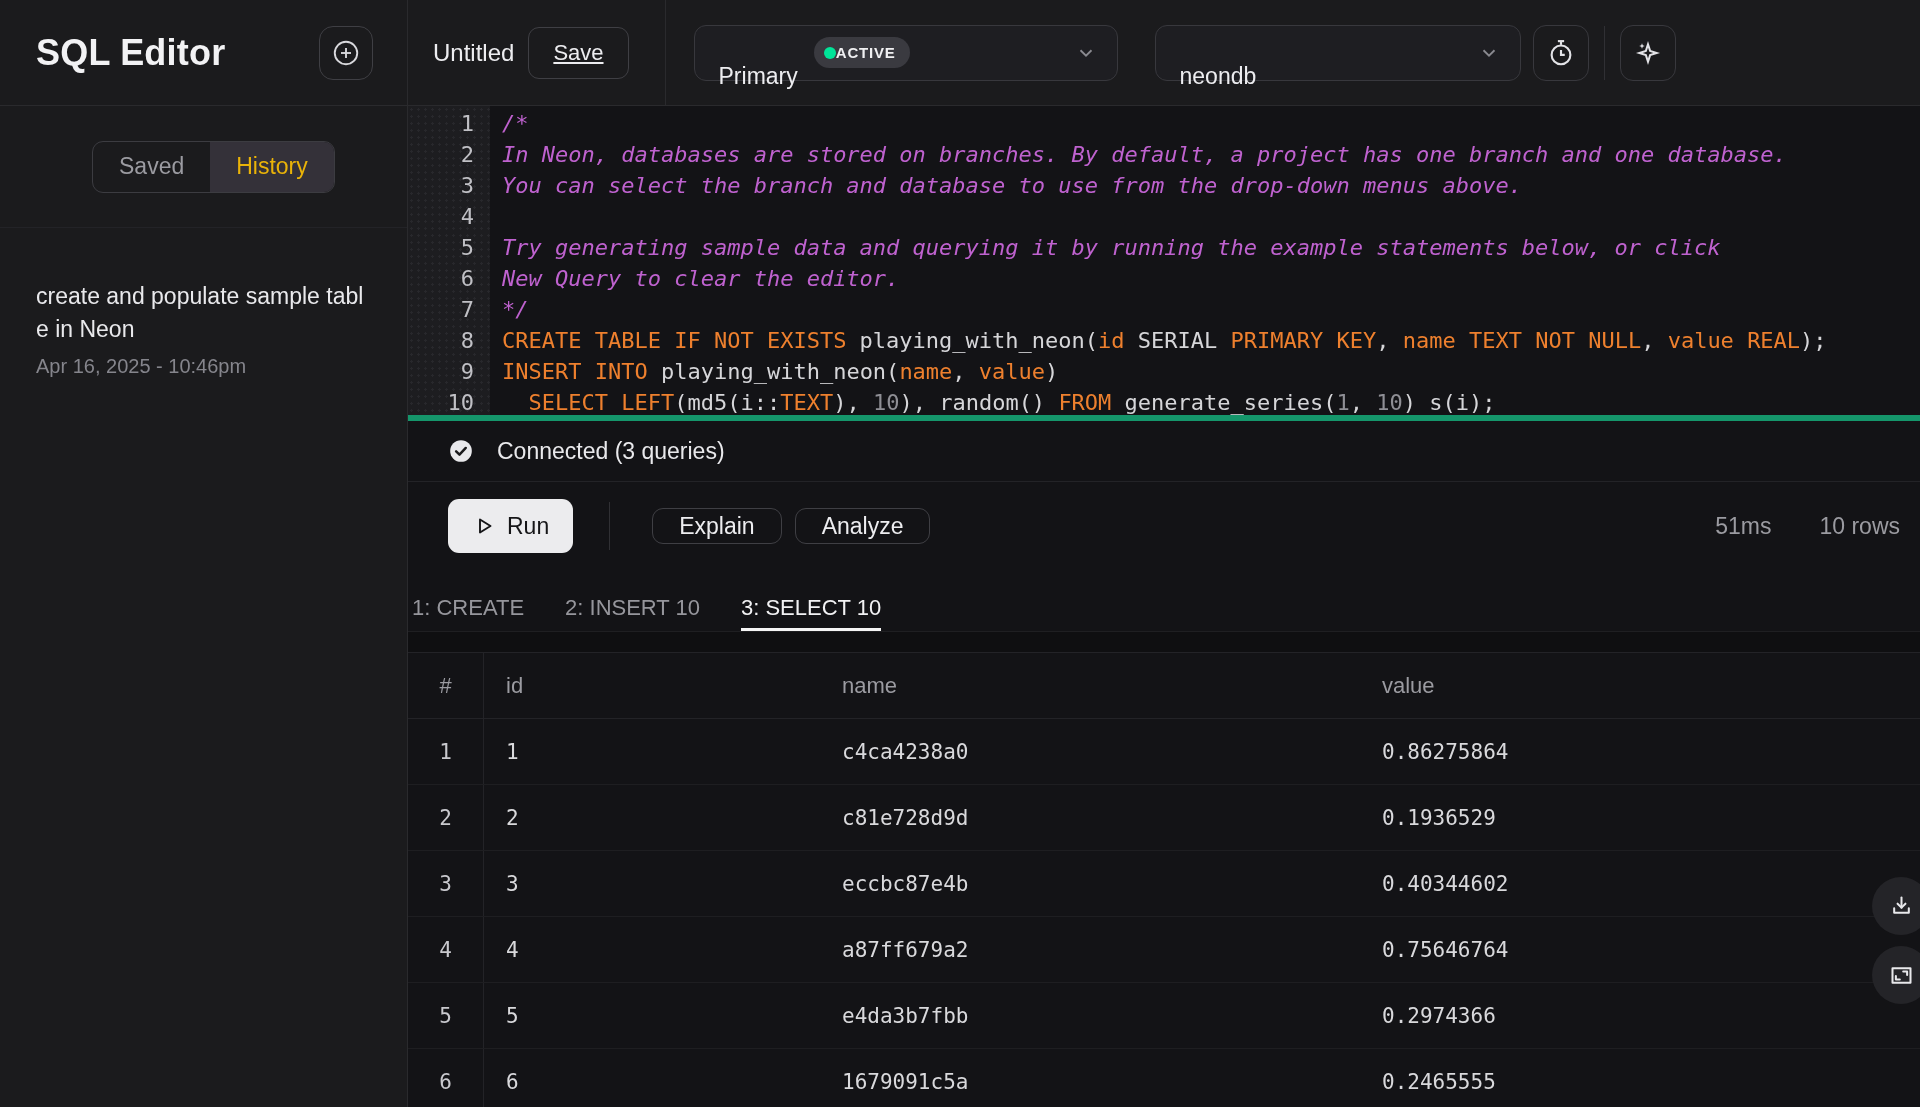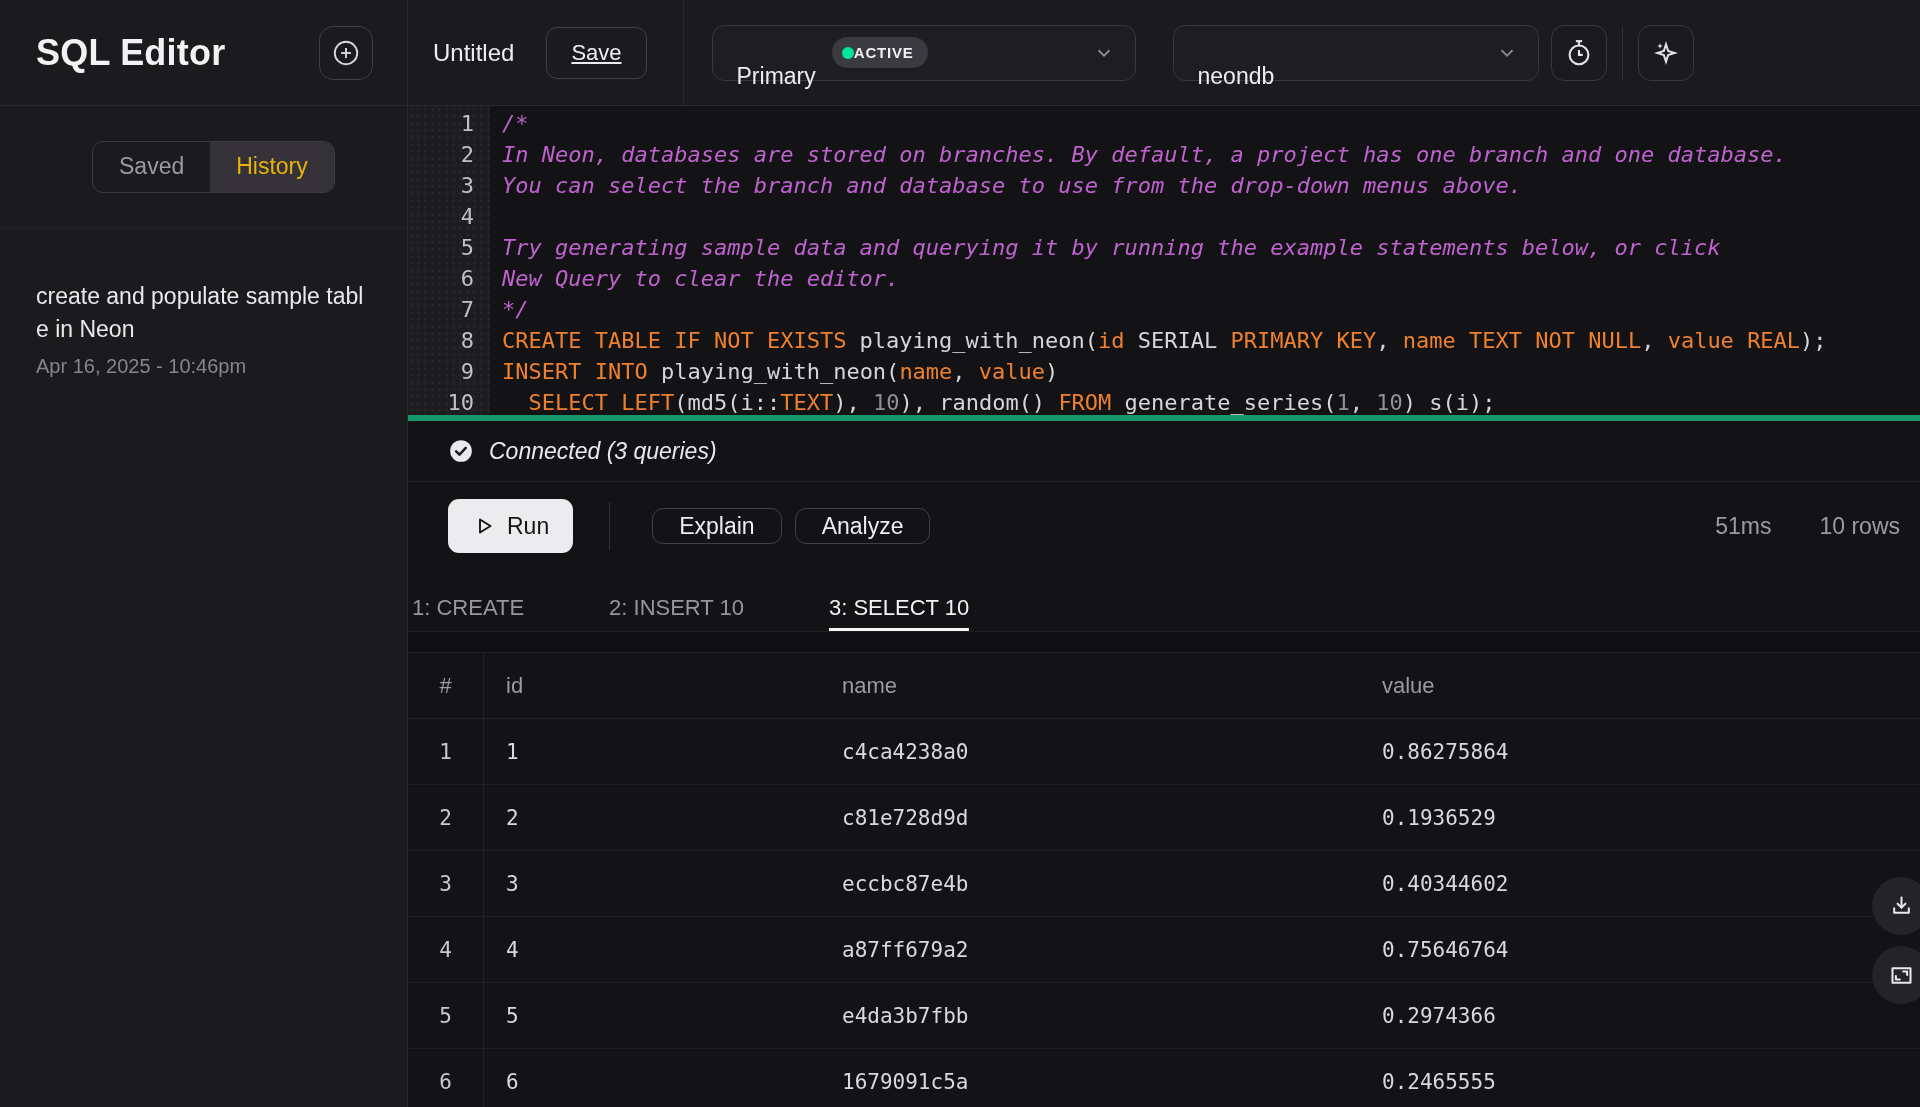--- a/index.html
+++ b/index.html
@@ -42,21 +42,21 @@
   .seg.active{background:#343139;color:#eab308;}
   .history-list{padding:52px 36px 0 36px;}
   .history-item{cursor:pointer;}
   .history-title{font-size:23px;line-height:33px;color:#e9e9ec;word-break:break-all;max-width:340px;}
   .history-time{margin-top:9px;font-size:20px;color:var(--text-faint);}
 
   
   .main{flex:1;min-width:0;display:flex;flex-direction:column;position:relative;background:var(--bg);}
 
   .topbar{height:106px;flex:none;background:var(--panel);border-bottom:1px solid var(--border);display:flex;align-items:stretch;}
-  .query-group{display:flex;align-items:center;gap:32px;padding:0 36px 0 25px;border-right:1px solid var(--border);}
+  .query-group{display:flex;align-items:center;gap:14px;padding:0 36px 0 25px;border-right:1px solid var(--border);}
   .query-title{font-size:24px;color:#ededf0;}
   .save-btn{height:52px;padding:0 24px;border:1px solid #3f3f44;border-radius:11px;font-size:22px;color:#ededf0;text-decoration:underline;}
   .selects-group{display:flex;align-items:center;padding-left:28px;}
   .select{height:56px;background:var(--select-bg);border:1px solid #38383d;border-radius:12px;display:flex;align-items:center;cursor:pointer;}
   .select.branch{width:424px;padding:0 20px 0 24px;margin-right:37px;}
   .select.db{width:366px;padding:0 20px 0 24px;margin-right:12px;}
   .select-label{font-size:23px;color:#ededf0;margin-top:48px;}
   .badge{margin-left:16px;display:flex;align-items:center;background:#3a3a40;border-radius:999px;padding:7px 14px 7px 10px;}
   .badge .dot{width:12px;height:12px;border-radius:50%;background:var(--neon-green);}
   .badge-label{font-size:15px;font-weight:700;letter-spacing:.8px;color:#f0f0f2;}
@@ -70,30 +70,30 @@
   .ln{font-family:"DejaVu Sans Mono",monospace;font-size:22px;line-height:31px;color:#c0c0c5;}
   .code{flex:1;padding:2px 0 0 12px;overflow:hidden;white-space:pre;font-family:"DejaVu Sans Mono",monospace;font-size:22px;line-height:31px;color:var(--plain);}
   .code-line{height:31px;}
   .tok-comment{color:var(--comment);font-style:italic;}
   .tok-kw{color:var(--kw);}
   .tok-plain{color:var(--plain);}
   .tok-num{color:var(--num);}
   .green-bar{height:6px;flex:none;background:var(--green-bar);}
 
   
-  .status-row{height:61px;flex:none;display:flex;align-items:center;gap:15px;padding-left:40px;border-bottom:1px solid var(--border-subtle);font-size:23px;color:#e9e9ec;font-style:italic;}
+  .status-row{height:61px;flex:none;display:flex;align-items:center;gap:23px;padding-left:40px;border-bottom:1px solid var(--border-subtle);font-size:23px;color:#e9e9ec;}
   .actions-row{height:88px;flex:none;display:flex;align-items:center;padding:0 20px 0 40px;}
   .run-btn{height:54px;padding:0 24px;background:#ececee;color:#161618;border-radius:11px;display:flex;align-items:center;gap:11px;font-size:23px;font-weight:500;}
   .actions-row .vdiv2{width:1px;height:48px;background:#303034;margin:0 42px 0 36px;}
   .ghost-btn{height:36px;padding:0 26px;border:1px solid #3f3f44;border-radius:11px;font-size:23px;color:#ededf0;}
   .ghost-btn + .ghost-btn{margin-left:13px;}
   .metrics{margin-left:auto;display:flex;gap:48px;font-size:23px;color:var(--text-dim);padding-right:0;}
 
   
-  .result-tabs{height:62px;flex:none;display:flex;padding-left:4px;border-bottom:1px solid #1f1f22;gap:44px;}
+  .result-tabs{height:62px;flex:none;display:flex;padding-left:4px;border-bottom:1px solid #1f1f22;}
   .rtab{height:100%;padding-top:17px;margin-right:41px;font-size:22px;color:#96969c;border-bottom:3px solid transparent;}
   .rtab.active{color:#f2f2f4;font-weight:500;border-bottom-color:#f5f5f5;}
 
   
   .results-gap{height:21px;flex:none;background:var(--bg-dark);border-bottom:1px solid var(--border-subtle);}
   .results{flex:1;overflow:hidden;display:flex;flex-direction:column;}
   .thead,.trow{display:grid;grid-template-columns:76px 336px 540px 1fr;align-items:stretch;height:66px;flex:none;}
   .thead{border-bottom:1px solid var(--border-subtle);color:var(--text-dim);font-size:22px;}
   .trow{border-bottom:1px solid #1e1e21;font-family:"DejaVu Sans Mono",monospace;font-size:21px;color:#d9d9dc;}
   .cell{display:flex;align-items:center;padding-left:22px;}

